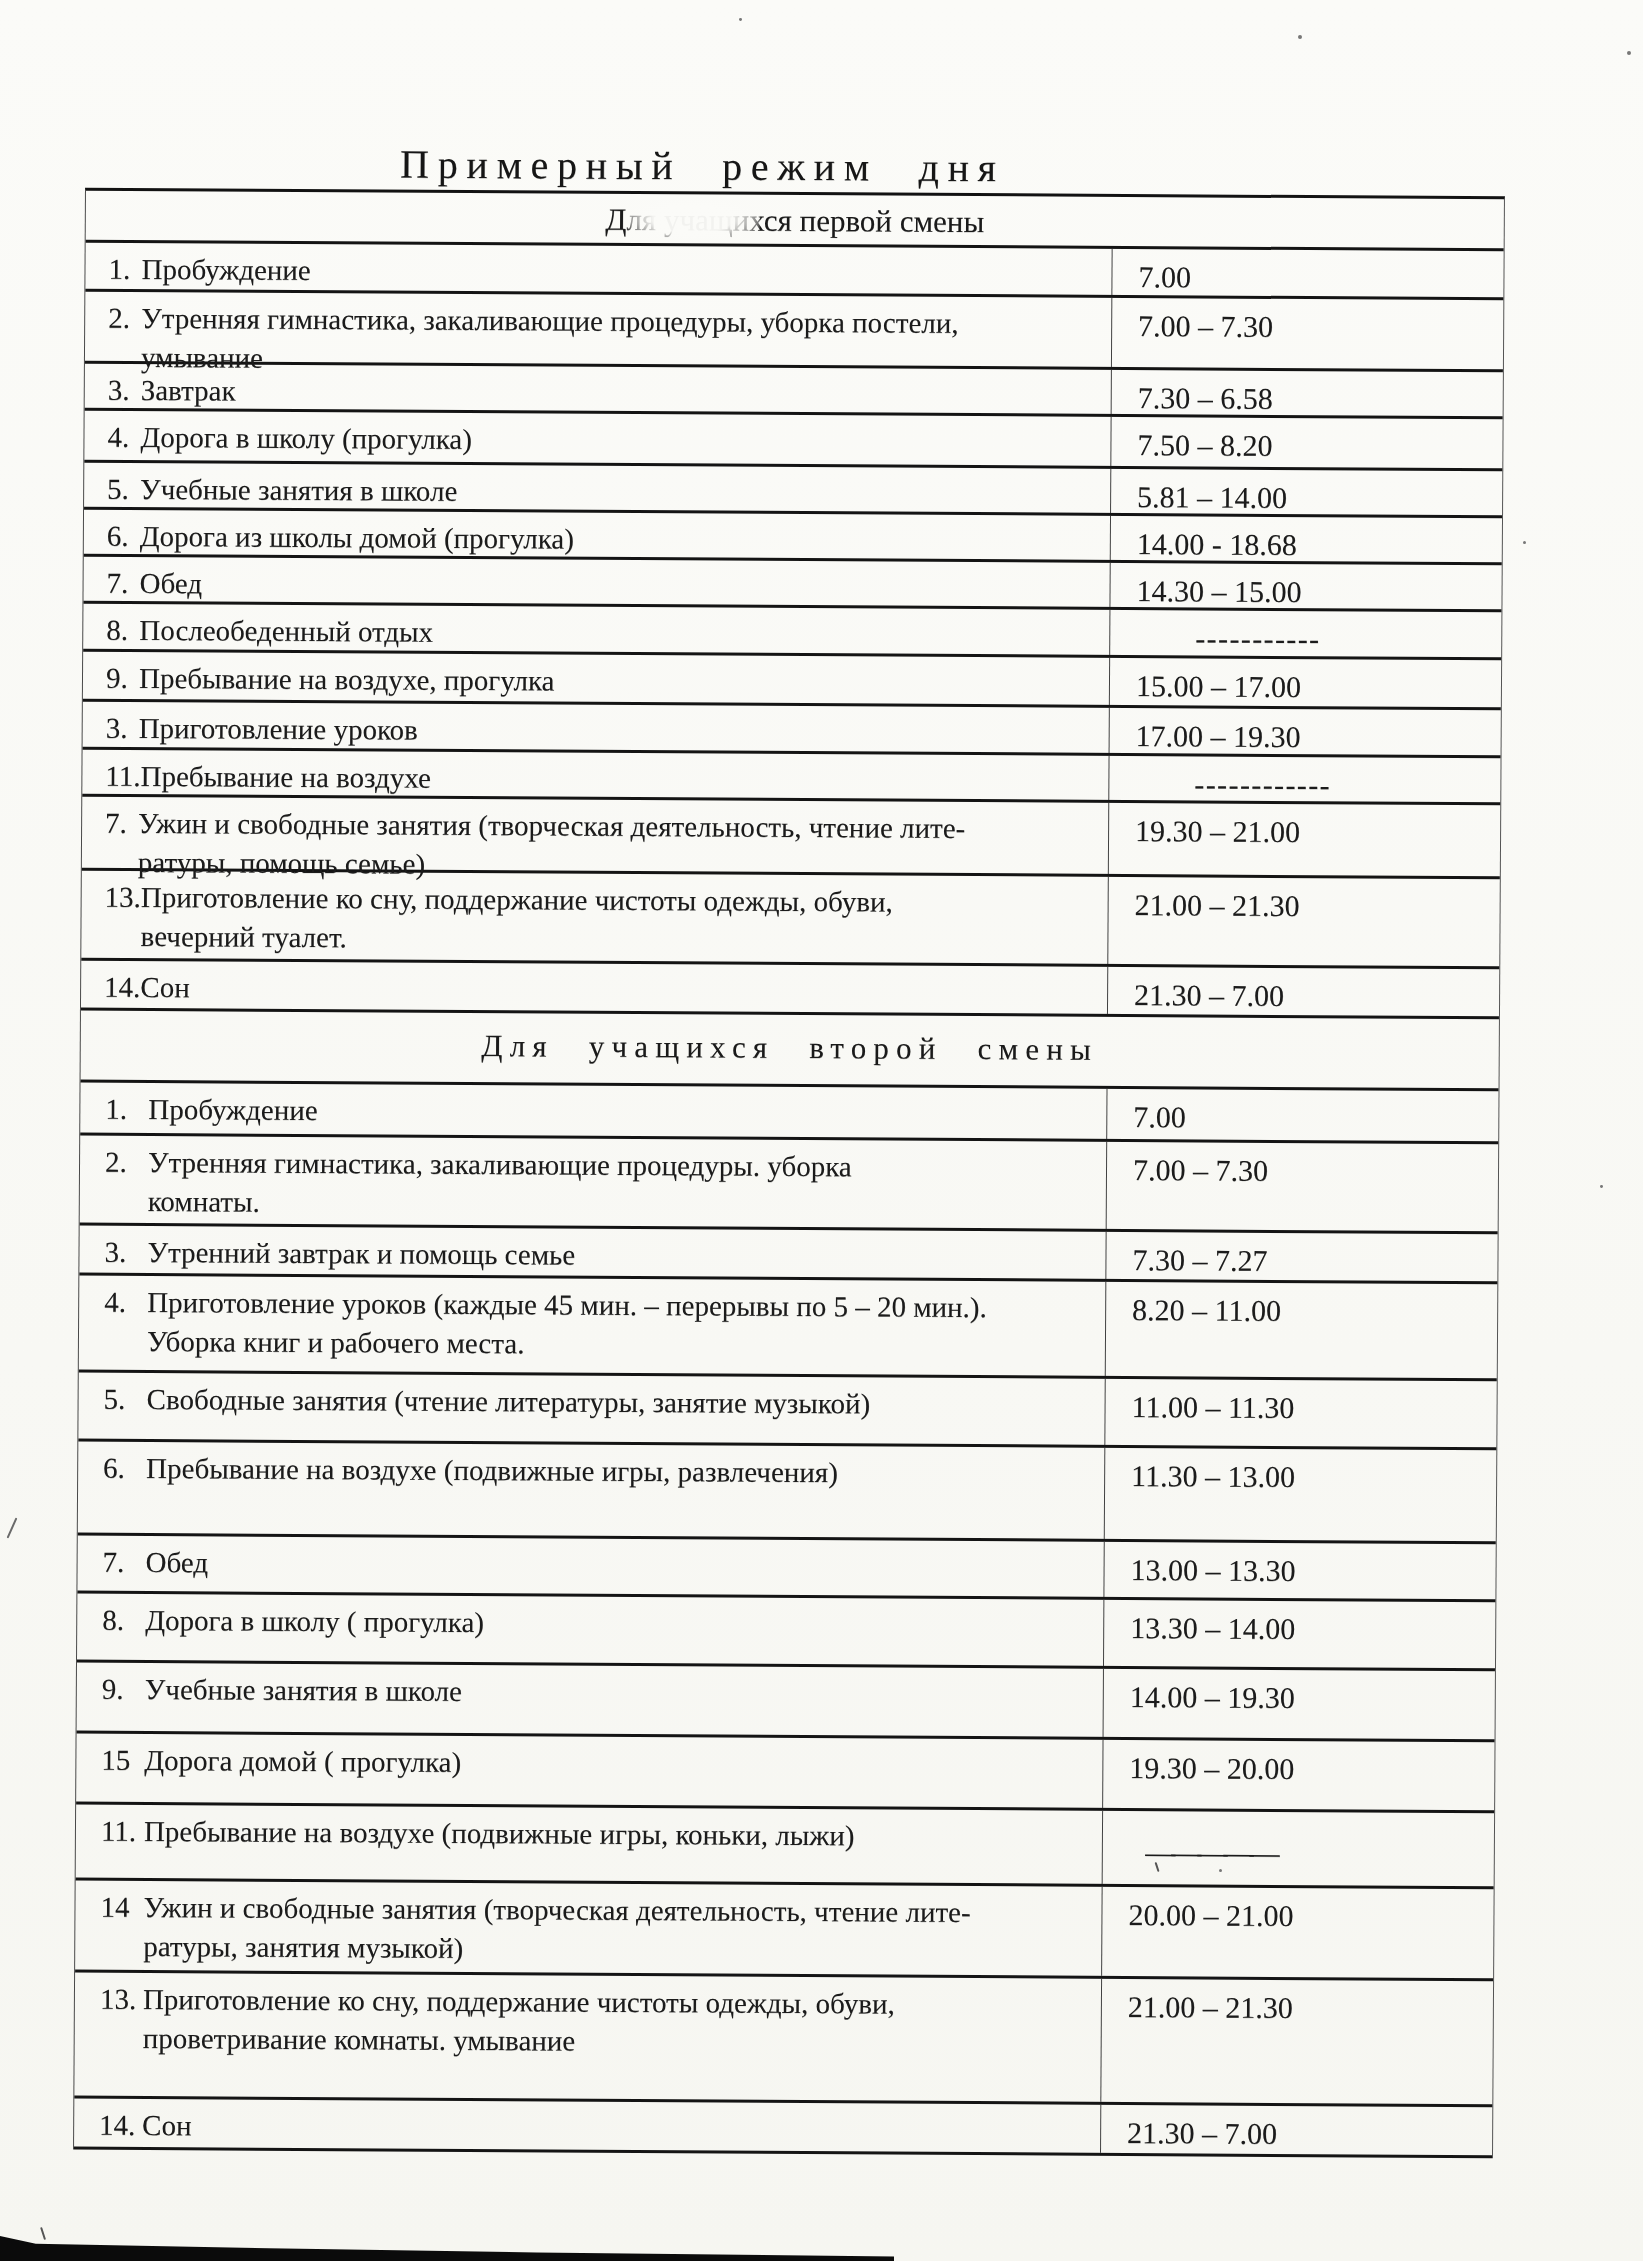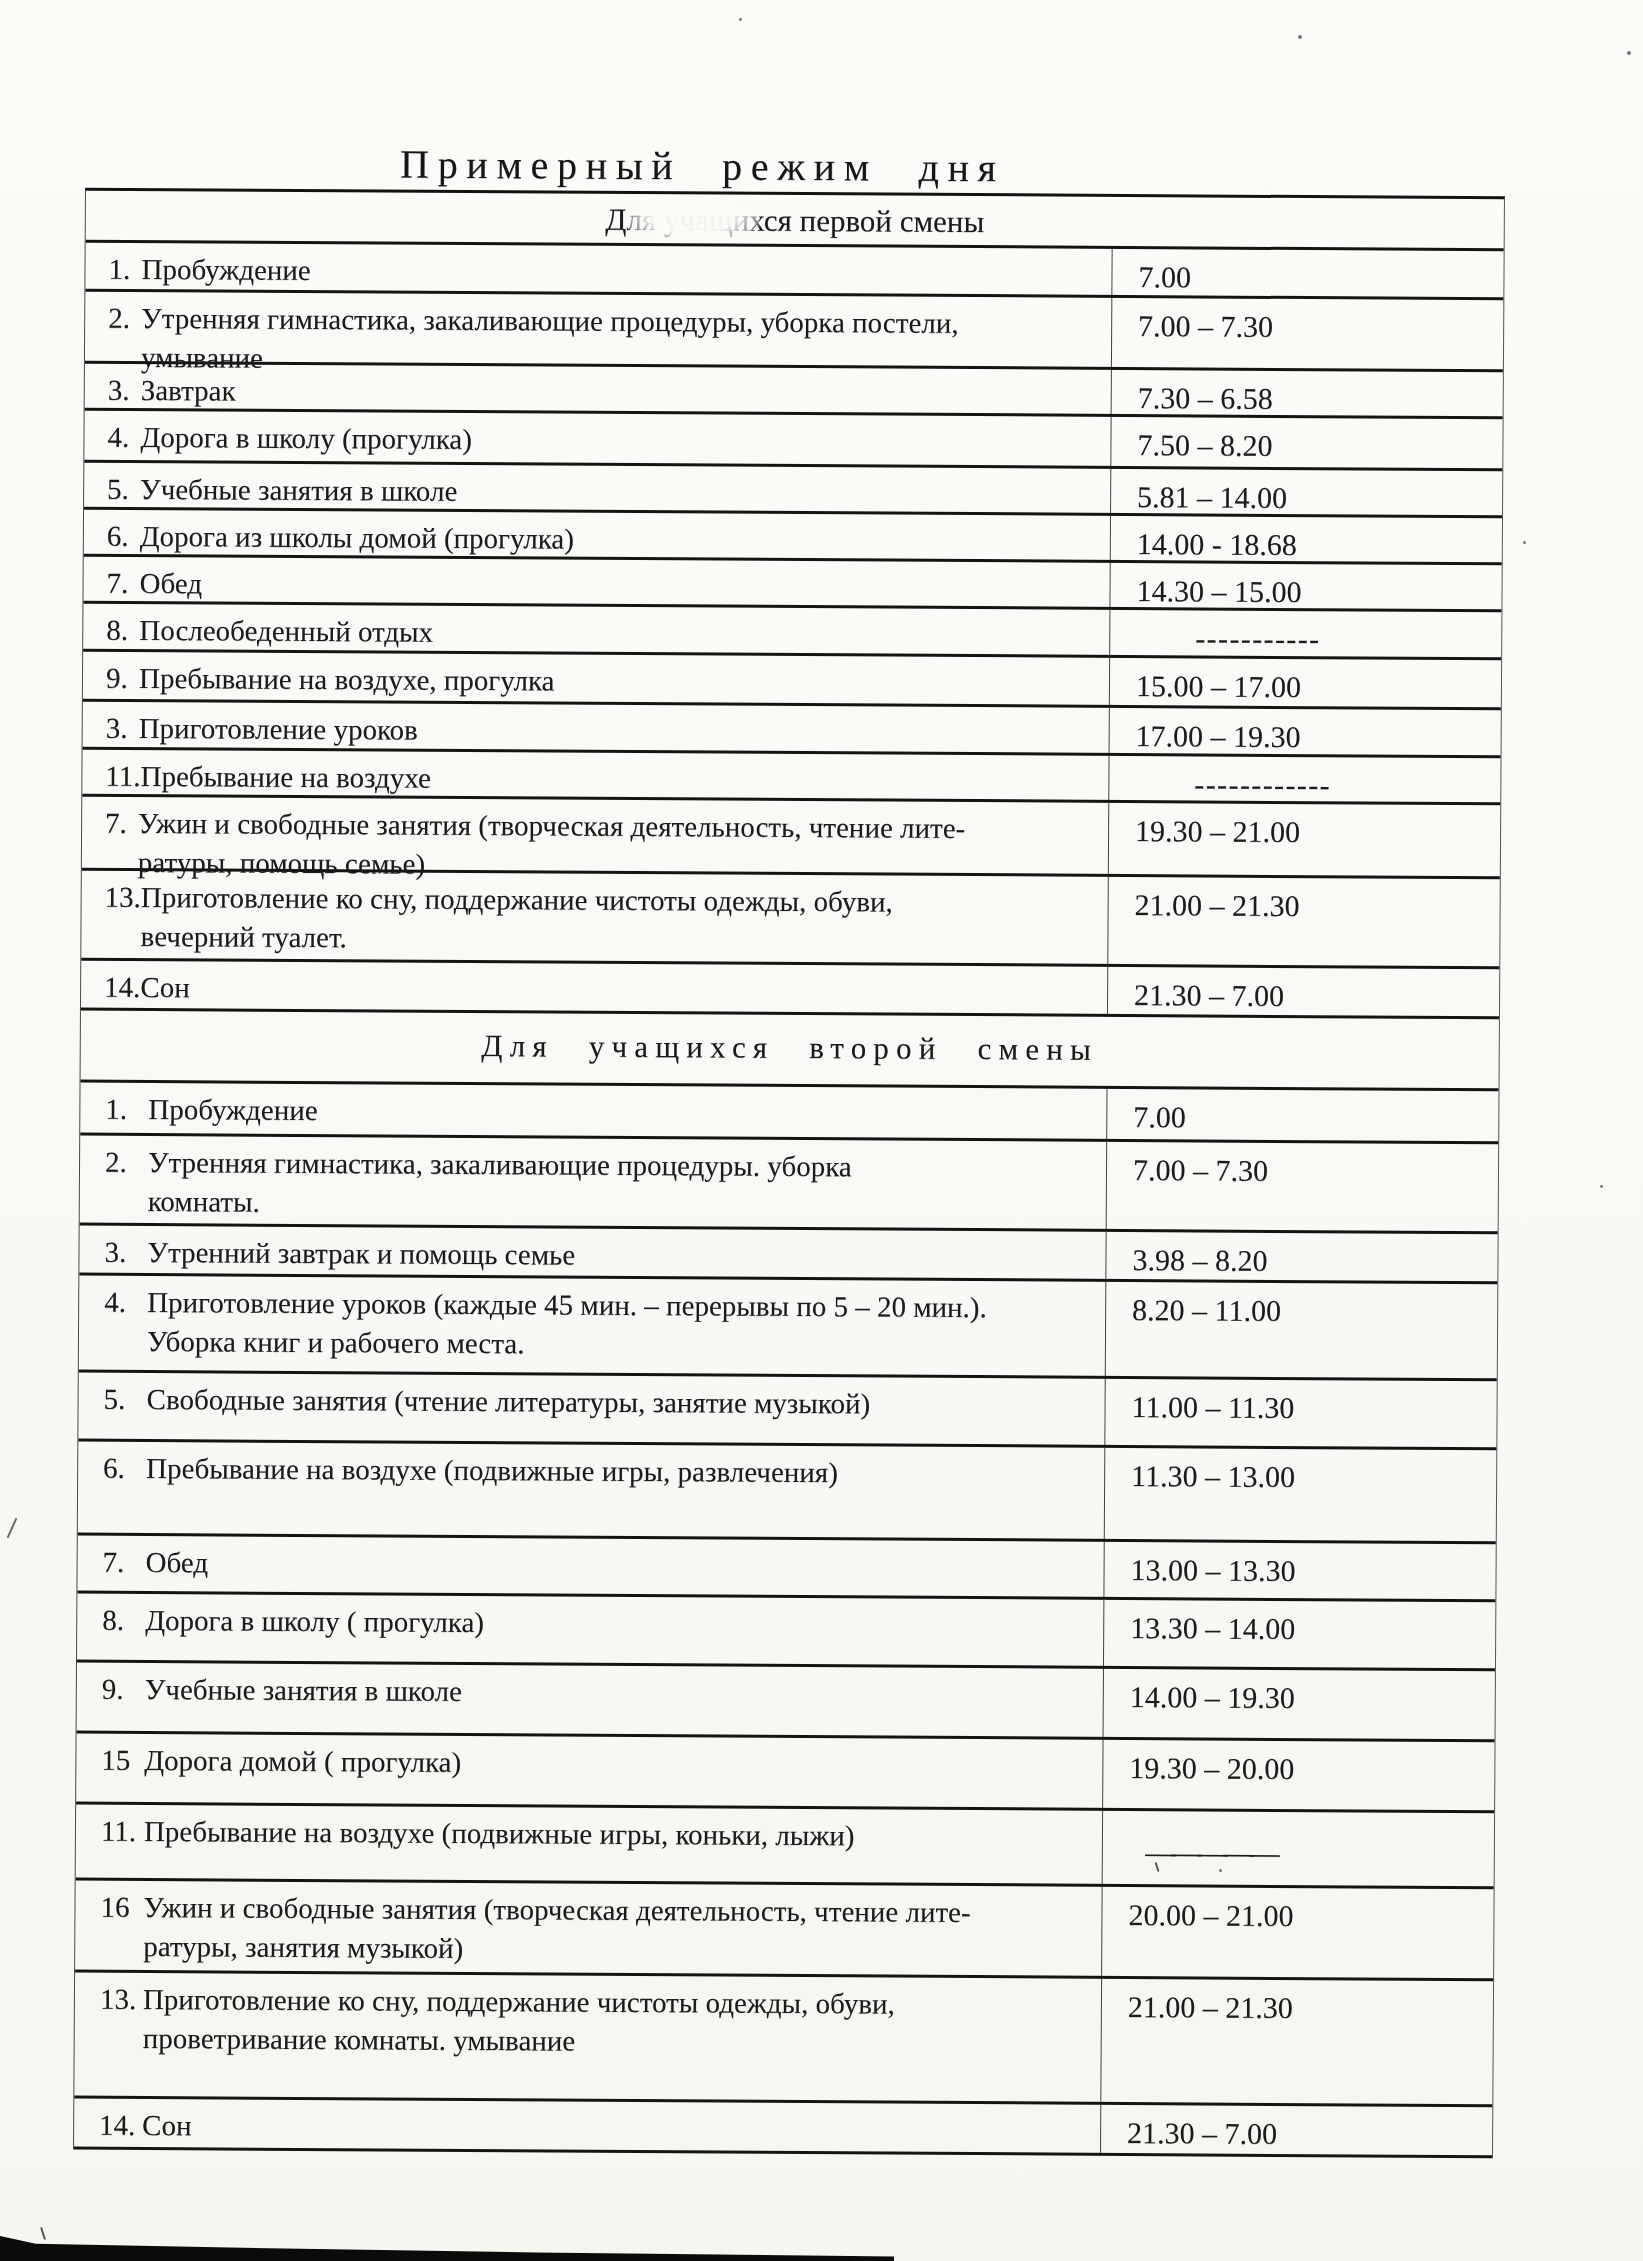--- a/index.html
+++ b/index.html
@@ -262,21 +262,21 @@
       <span class="tval">7.00 – 7.30</span>
     </div>
   </div>
 
   <div class="row" style="height: 50px;">
     <div class="cell act">
       <span class="num">3.</span>
       <span class="txt">Утренний завтрак и помощь семье</span>
     </div>
     <div class="cell time">
-      <span class="tval">3.98 – 8.20</span>
+      <span class="tval">7.30 – 7.27</span>
     </div>
   </div>
 
   <div class="row" style="height: 97px;">
     <div class="cell act">
       <span class="num">4.</span>
       <span class="txt">Приготовление уроков (каждые 45 мин. – перерывы по 5 – 20 мин.).
 Уборка книг и рабочего места.</span>
     </div>
     <div class="cell time">
@@ -349,21 +349,21 @@
       <span class="num">11.</span>
       <span class="txt">Пребывание на воздухе (подвижные игры, коньки, лыжи)</span>
     </div>
     <div class="cell time">
       <span class="tval rule">—————</span>
     </div>
   </div>
 
   <div class="row" style="height: 92px;">
     <div class="cell act">
-      <span class="num">16</span>
+      <span class="num">14</span>
       <span class="txt">Ужин и свободные занятия (творческая деятельность, чтение лите-
 ратуры, занятия музыкой)</span>
     </div>
     <div class="cell time">
       <span class="tval">20.00 – 21.00</span>
     </div>
   </div>
 
   <div class="row" style="height: 126px;">
     <div class="cell act">

